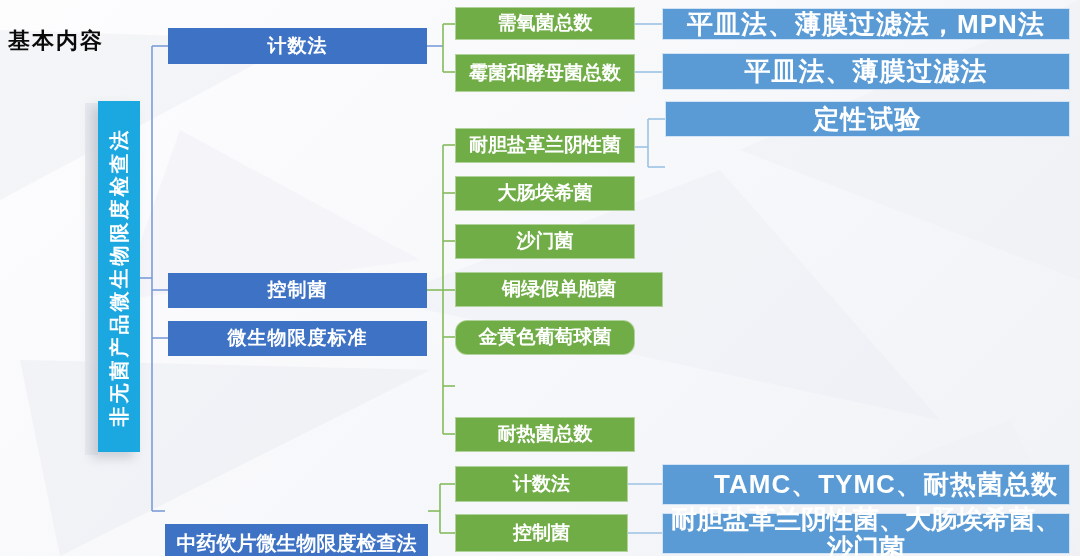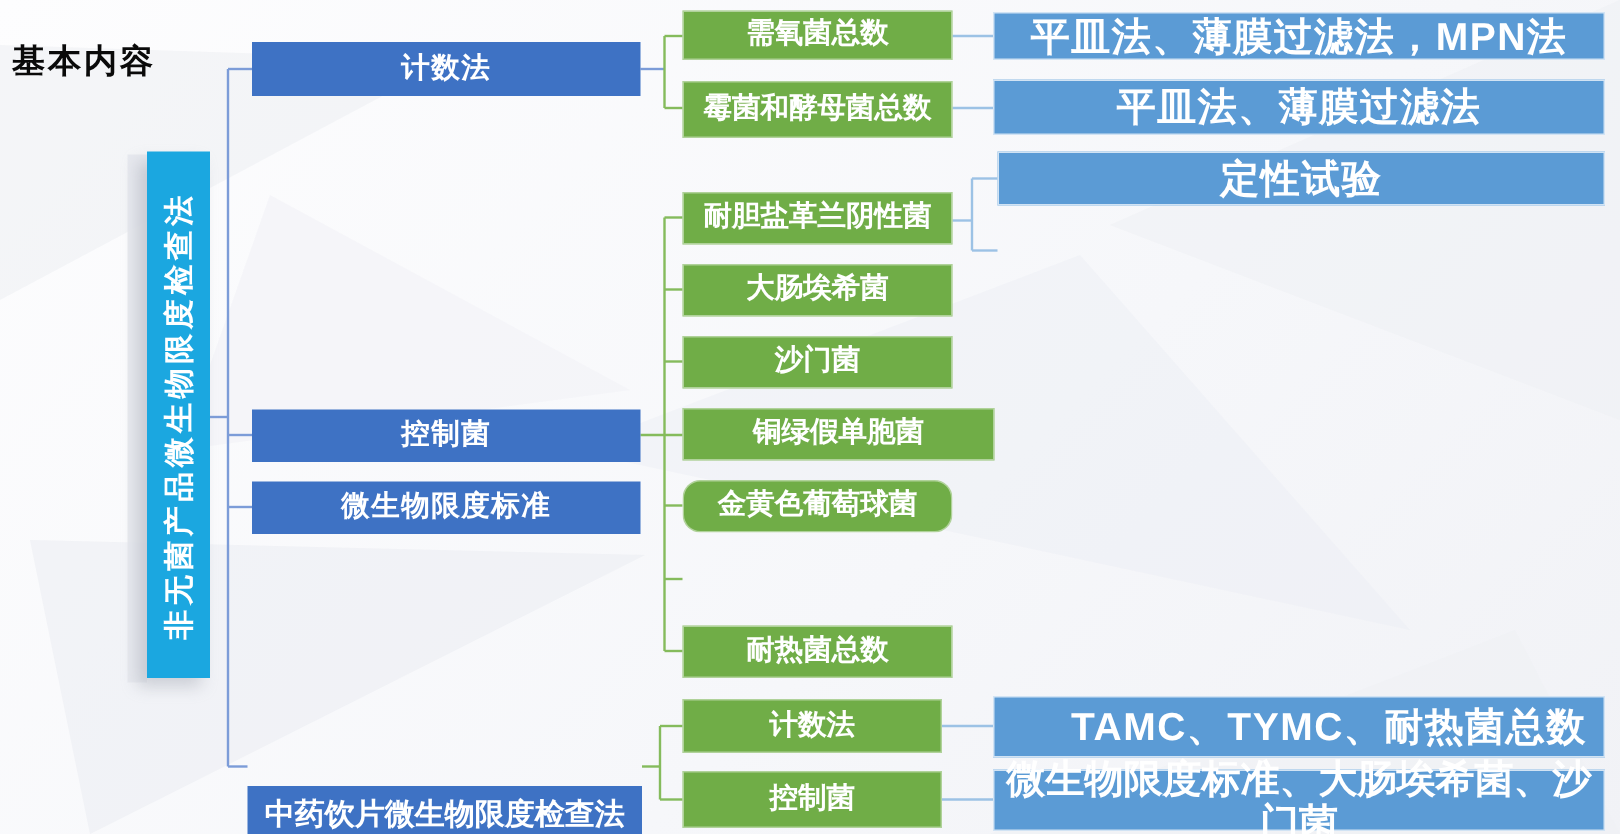--- a/index.html
+++ b/index.html
@@ -116,15 +116,15 @@
   <div class="node green" style="left:455px;top:320px;width:180px;height:35px;border-radius:12px;">金黄色葡萄球菌</div>
   <div class="node green" style="left:455px;top:417px;width:180px;height:35px;">耐热菌总数</div>
 
   <div class="node green" style="left:455px;top:466px;width:173px;height:36px;">计数法</div>
   <div class="node green" style="left:455px;top:514px;width:173px;height:38px;">控制菌</div>
 
   <div class="node mblue" style="left:662px;top:8px;width:408px;height:32px;">平皿法、薄膜过滤法，MPN法</div>
   <div class="node mblue" style="left:662px;top:53px;width:408px;height:37px;">平皿法、薄膜过滤法</div>
   <div class="node mblue" style="left:665px;top:101px;width:405px;height:36px;">定性试验</div>
   <div class="node mblue" style="left:662px;top:464px;width:408px;height:41px;padding-left:40px;">TAMC、TYMC、耐热菌总数</div>
-  <div class="node mblue" style="left:662px;top:513px;width:408px;height:41px;letter-spacing:0;">微生物限度标准、大肠埃希菌、沙门菌</div>
+  <div class="node mblue" style="left:662px;top:513px;width:408px;height:41px;letter-spacing:0;">耐胆盐革兰阴性菌、大肠埃希菌、沙门菌</div>
 
 </div>
 
 </body></html>

